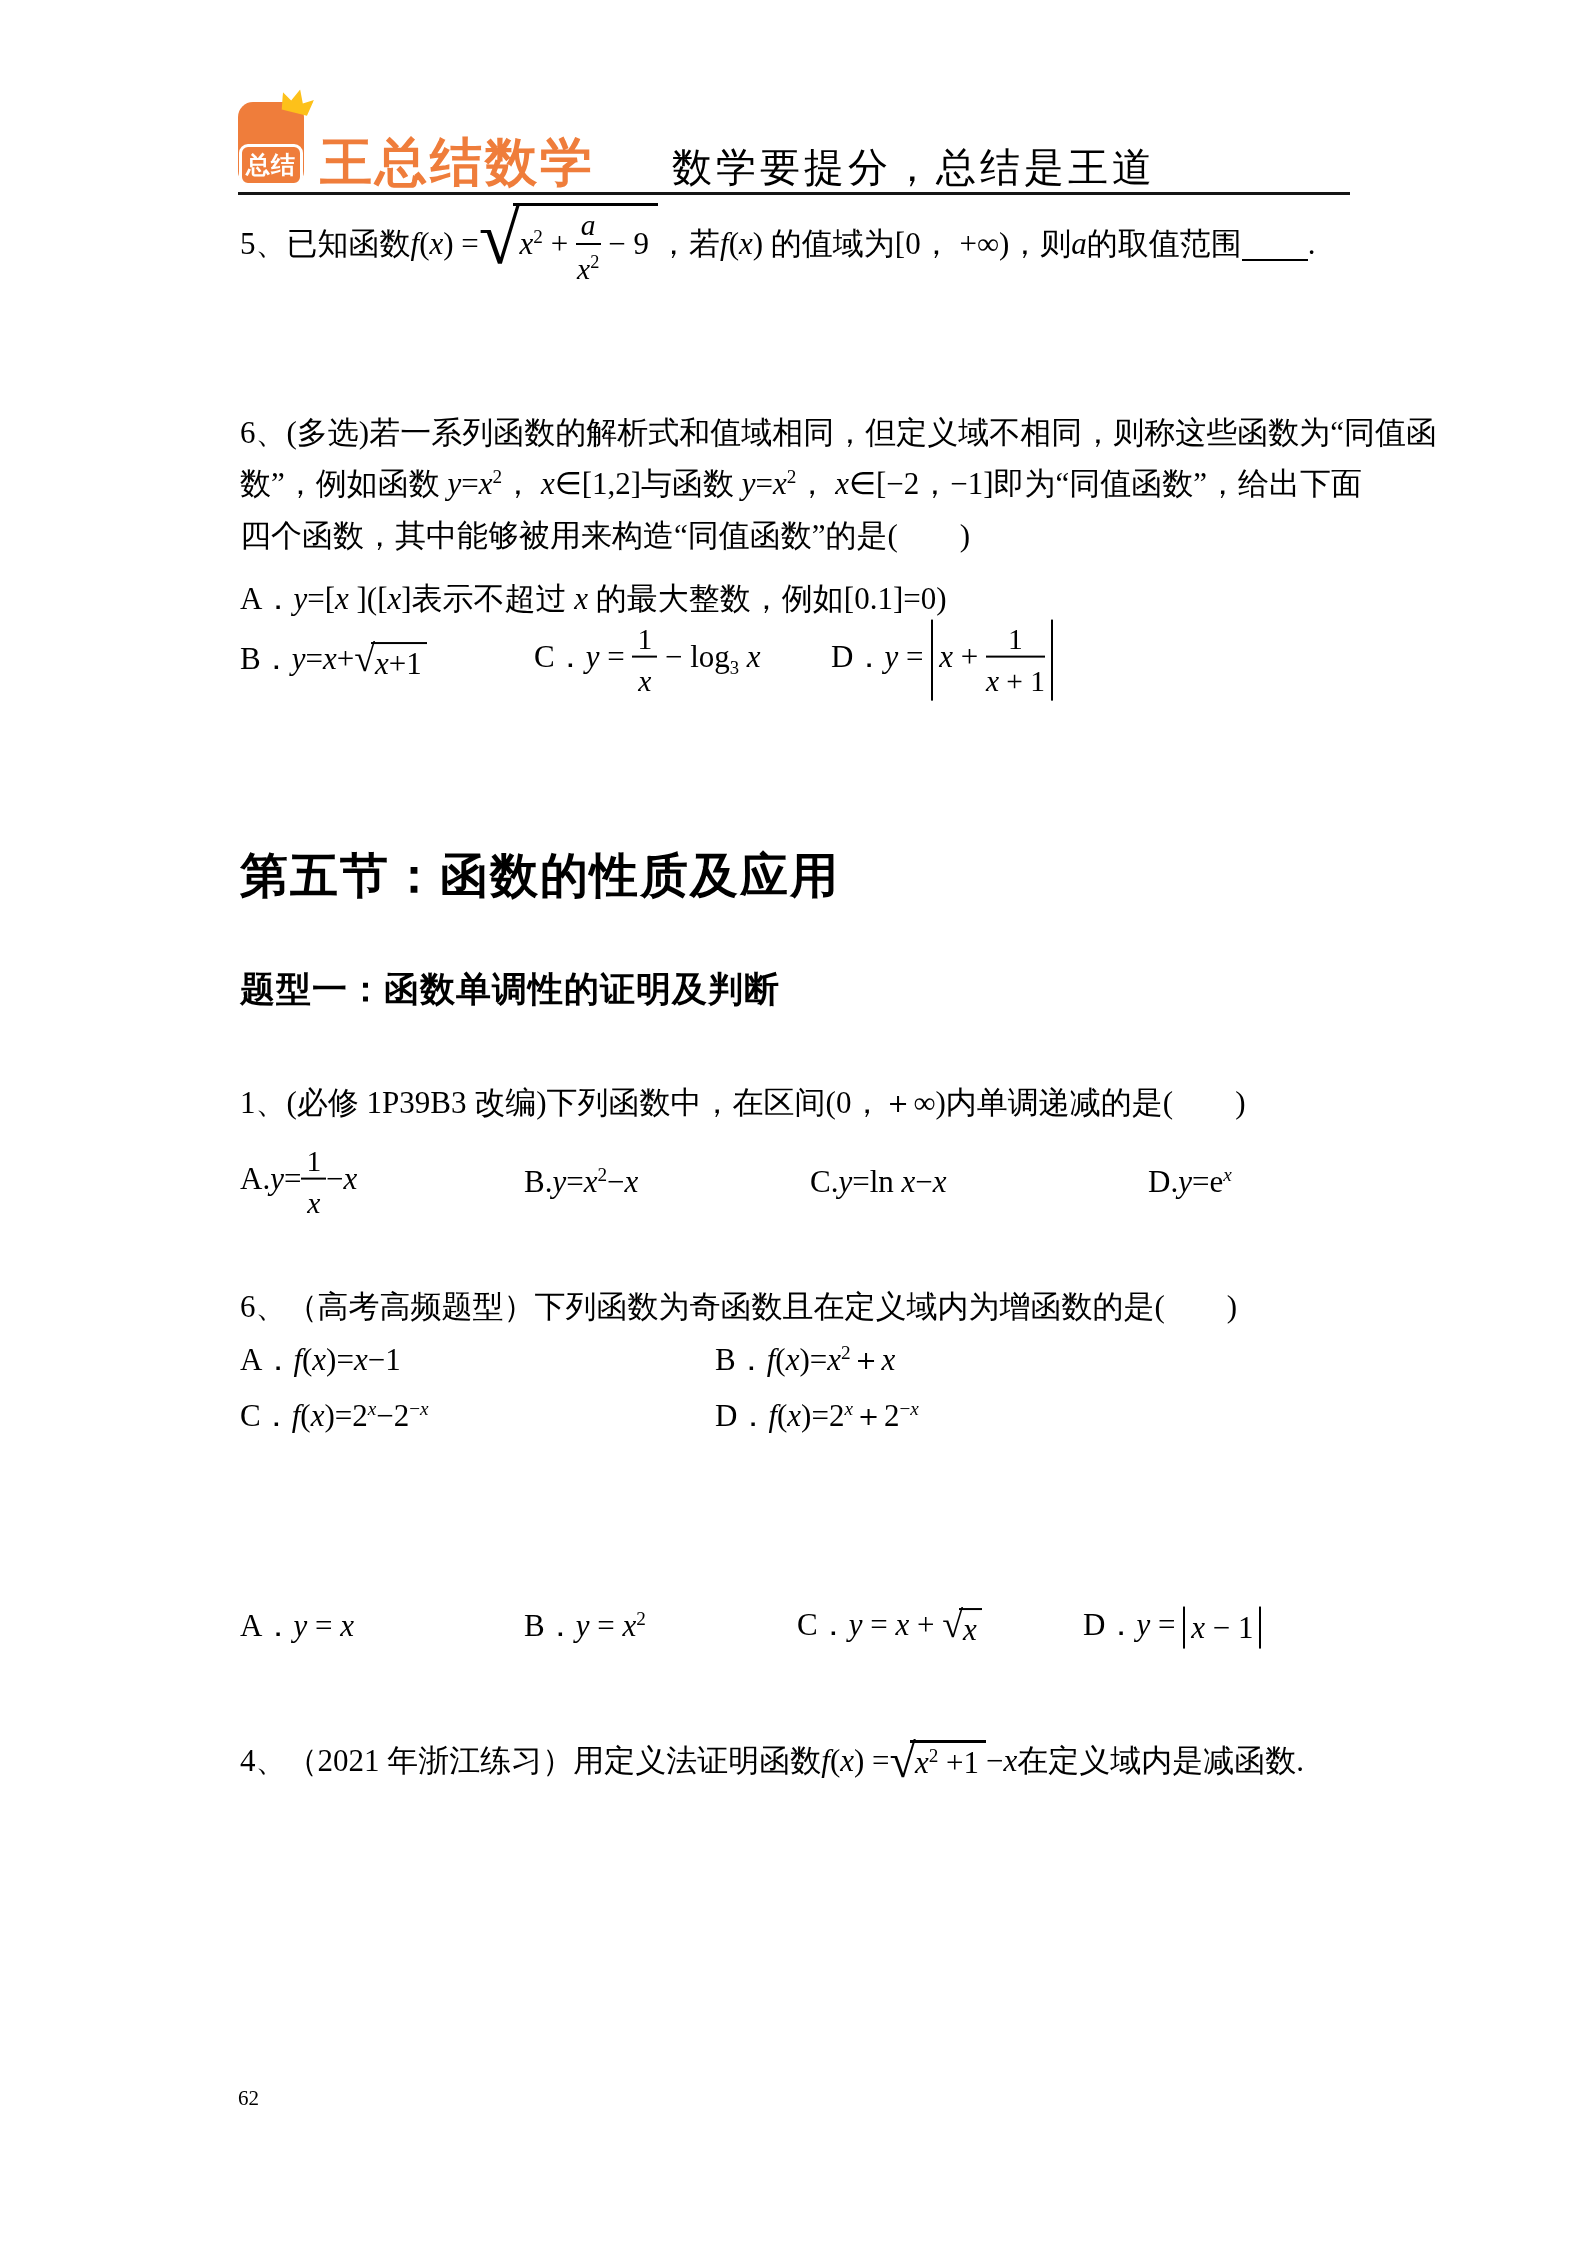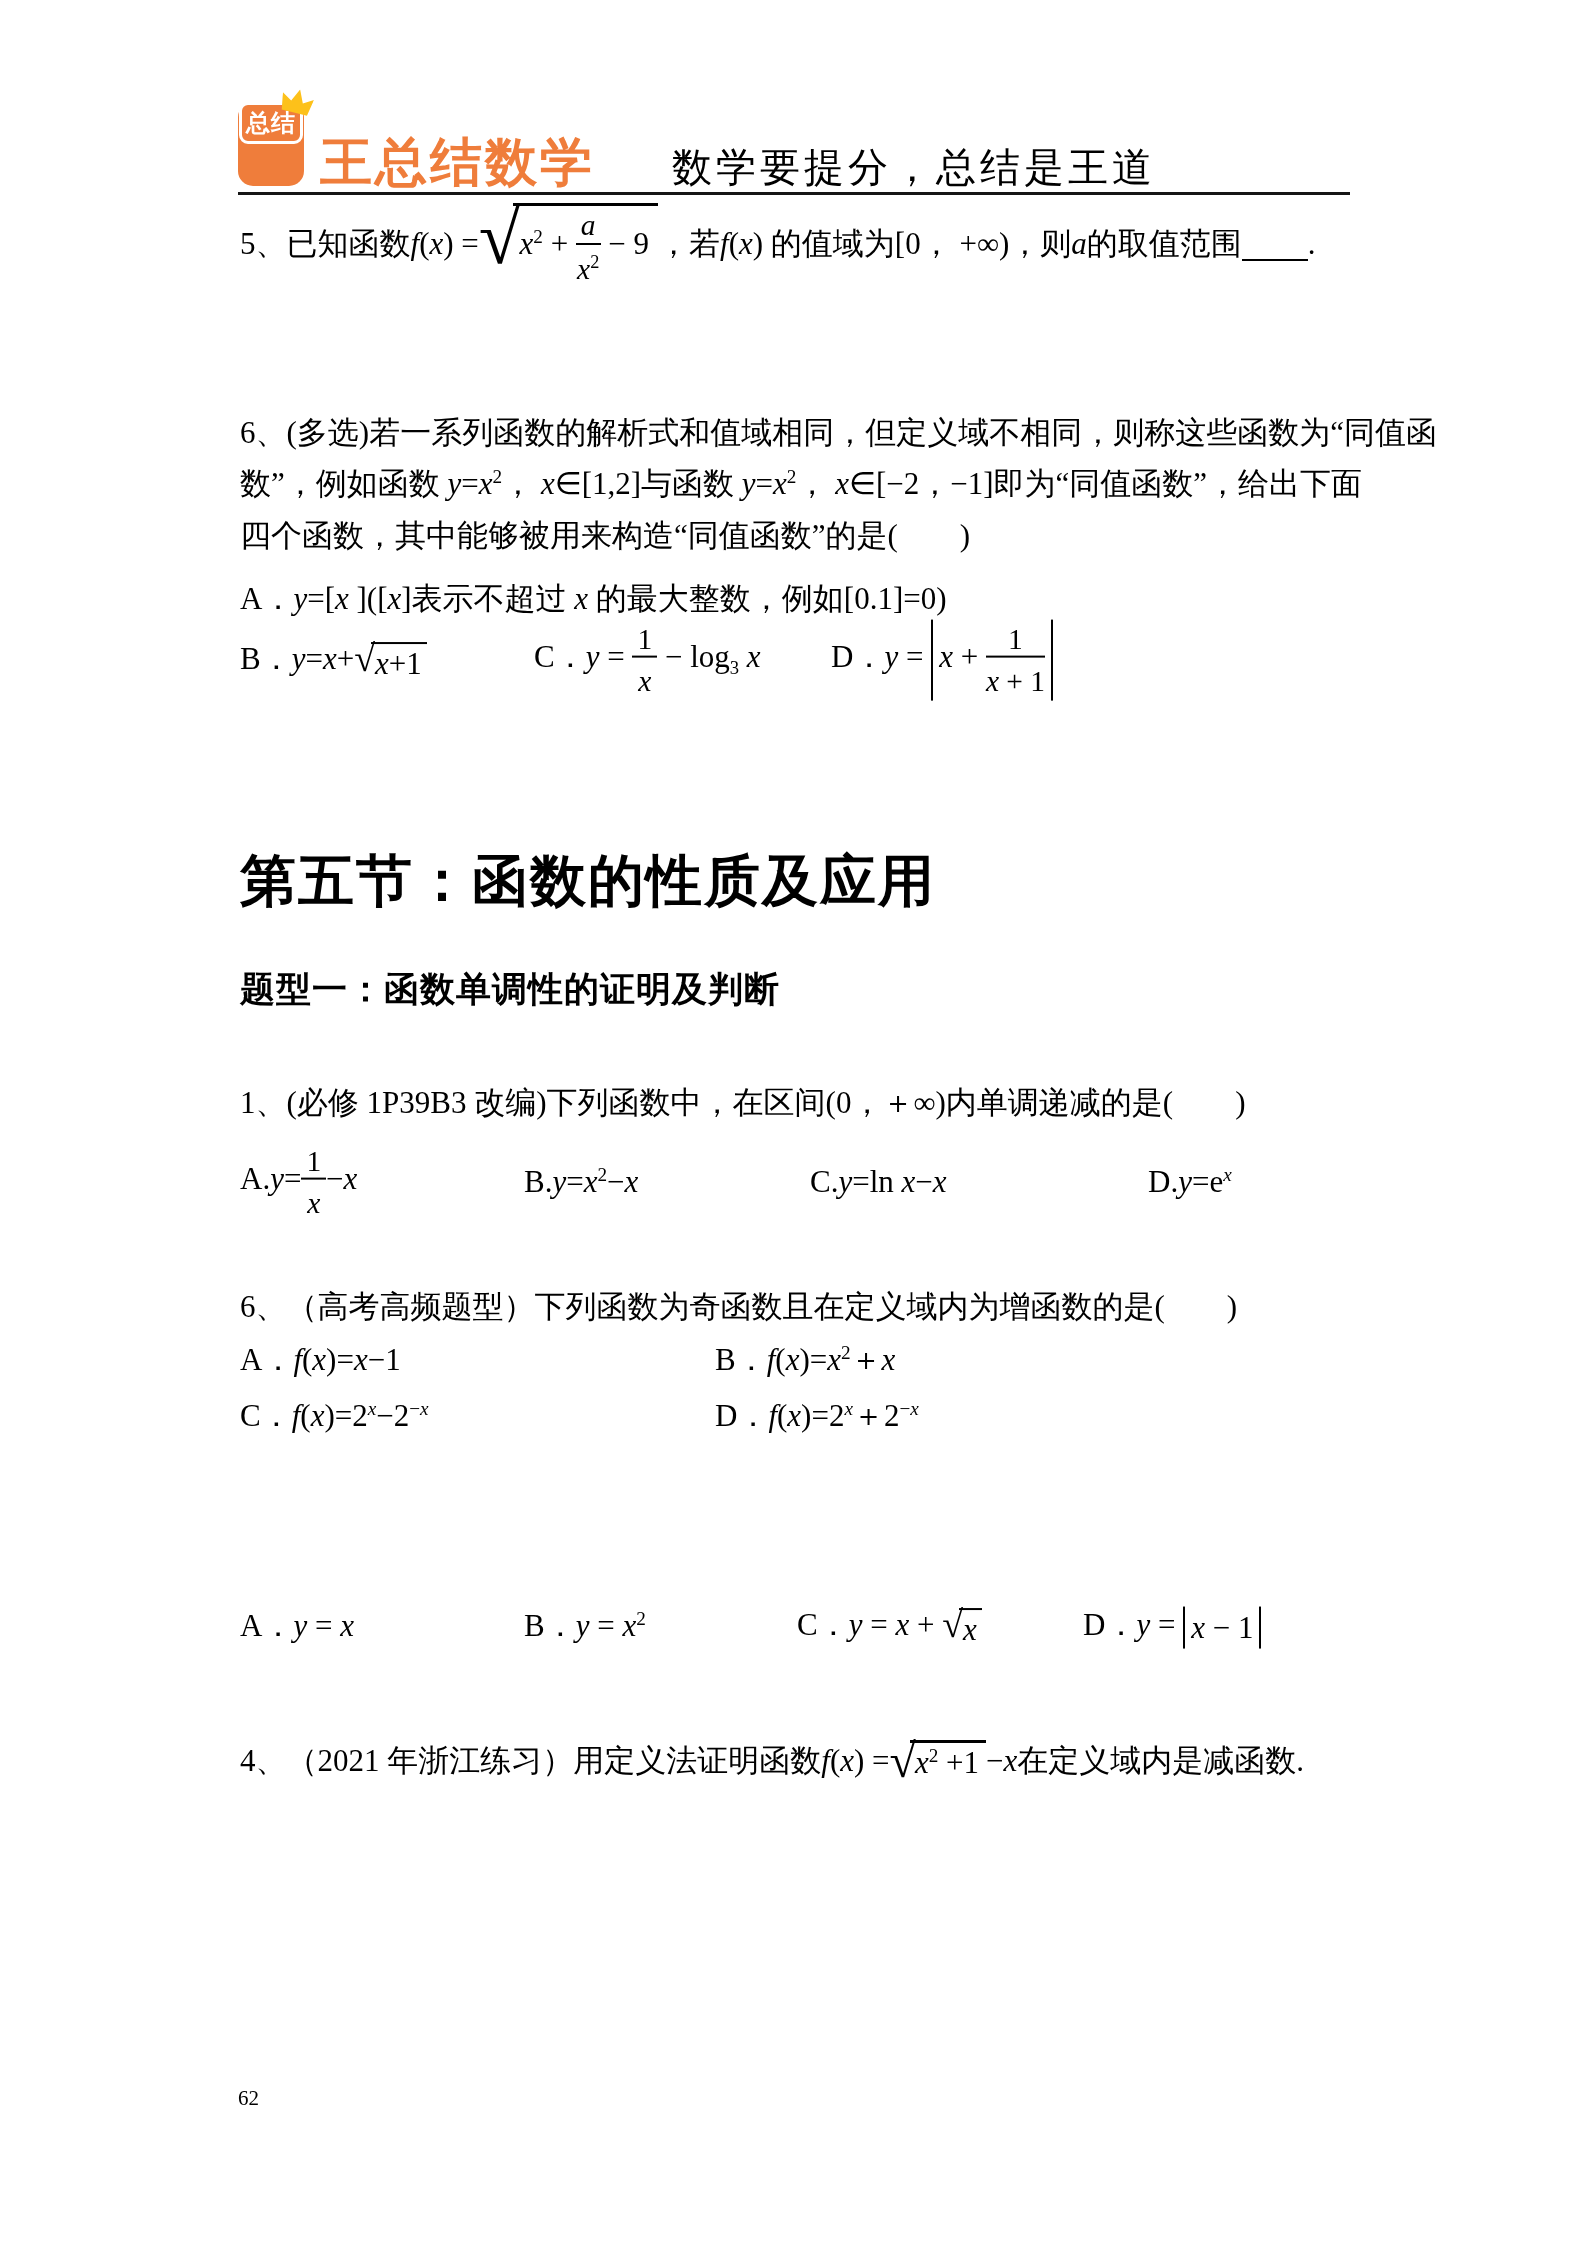--- a/index.html
+++ b/index.html
@@ -9,21 +9,21 @@
     font-family:"Liberation Serif", serif; font-size:31px;
   }
   i { font-family:"Liberation Serif", serif; font-style:italic; }
   sup { font-size:0.62em; }
   sub { font-size:0.6em; }
 
   
   .brand-row { position:absolute; left:238px; top:100px; display:flex; align-items:center; gap:16px; }
   .logo-icon {
     position:relative; width:66px; height:84px; border-radius:15px;
-    display:flex; align-items:flex-start; justify-content:center; flex:0 0 auto;
+    display:flex; align-items:flex-end; justify-content:center; flex:0 0 auto;
   }
   .logo-badge-text {
     border:3px solid #fff; border-radius:9px; padding:2px 4px;
     color:#fff; font-weight:bold; font-size:24px; letter-spacing:1px;
     font-family:"Liberation Sans", sans-serif;
   }
   .crown { position:absolute; top:-13px; right:-9px; width:32px; height:26px; transform:rotate(14deg); }
   .brand-name {
     font-family:"Liberation Sans", sans-serif; font-weight:bold;
     font-size:52px; letter-spacing:3px; line-height:1;margin-top:36px;
@@ -60,21 +60,21 @@
   .row { position:absolute; left:240px; width:1120px; }
   .opt { position:absolute; top:50%; transform:translateY(-50%); white-space:nowrap; }
 
   .q5 { top:198px; height:92px; }
   .q6-l1 { top:412px; }
   .q6-l2 { top:463px; }
   .q6-l3 { top:515px; }
   .q6-a  { top:578px; }
   .q6-bcd { top:612px; height:96px; }
 
-  .sec-title { top:844px; font-family:"Liberation Sans", sans-serif; font-weight:bold; font-size:56px; letter-spacing:2px; }
+  .sec-title { top:844px; font-family:"Liberation Sans", sans-serif; font-weight:bold; font-size:48px; letter-spacing:2px; }
   .sec-sub   { top:966px; font-family:"Liberation Sans", sans-serif; font-weight:bold; font-size:35px; letter-spacing:1px; }
 
   .q1 { top:1082px; }
   .q1-opts { top:1134px; height:96px; }
   .q2 { top:1286px; }
   .q2-r1 { top:1336px; height:48px; }
   .q2-r2 { top:1392px; height:48px; }
   .q3 { top:1508px; }
   .q3-opts { top:1596px; height:60px; }
   .q4 { top:1720px; height:82px; }

